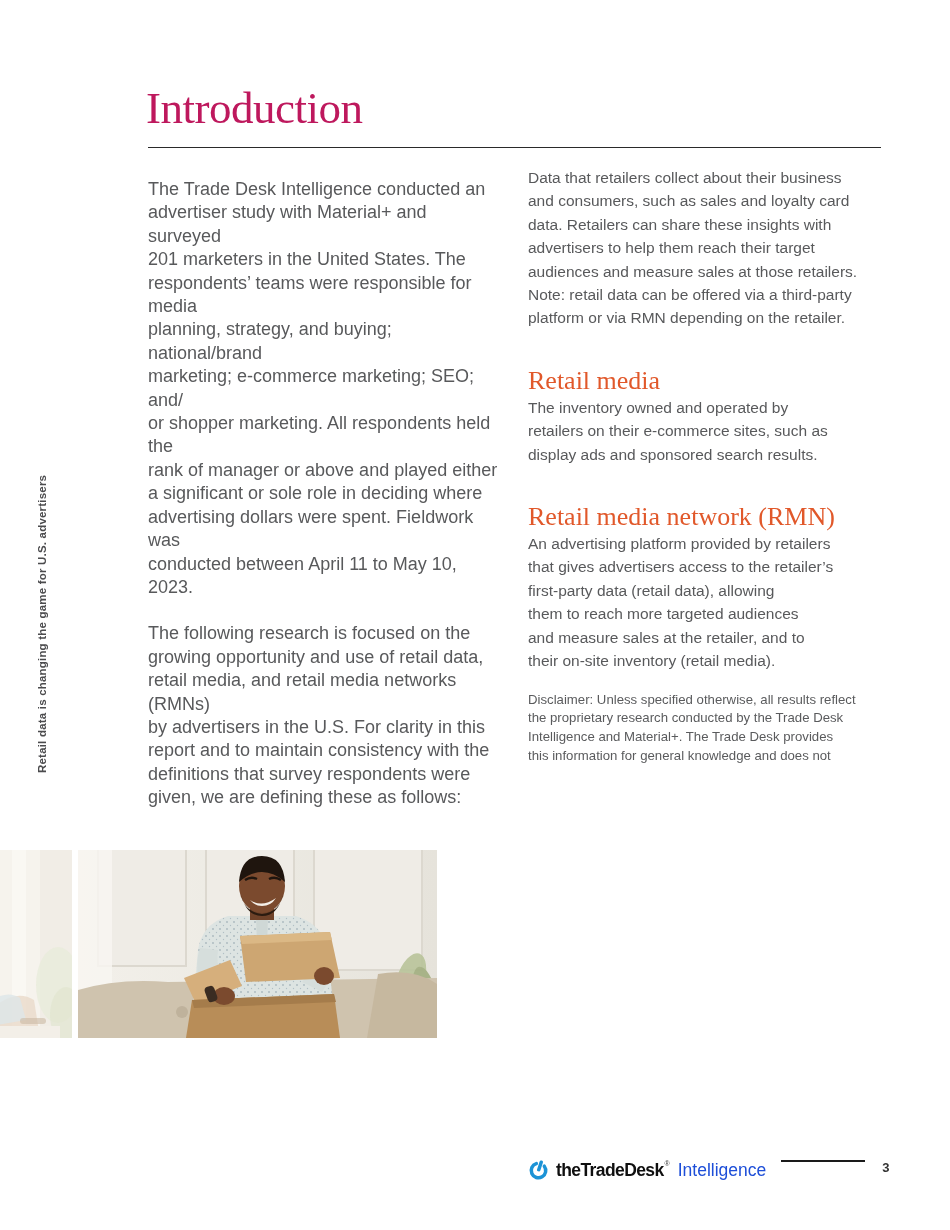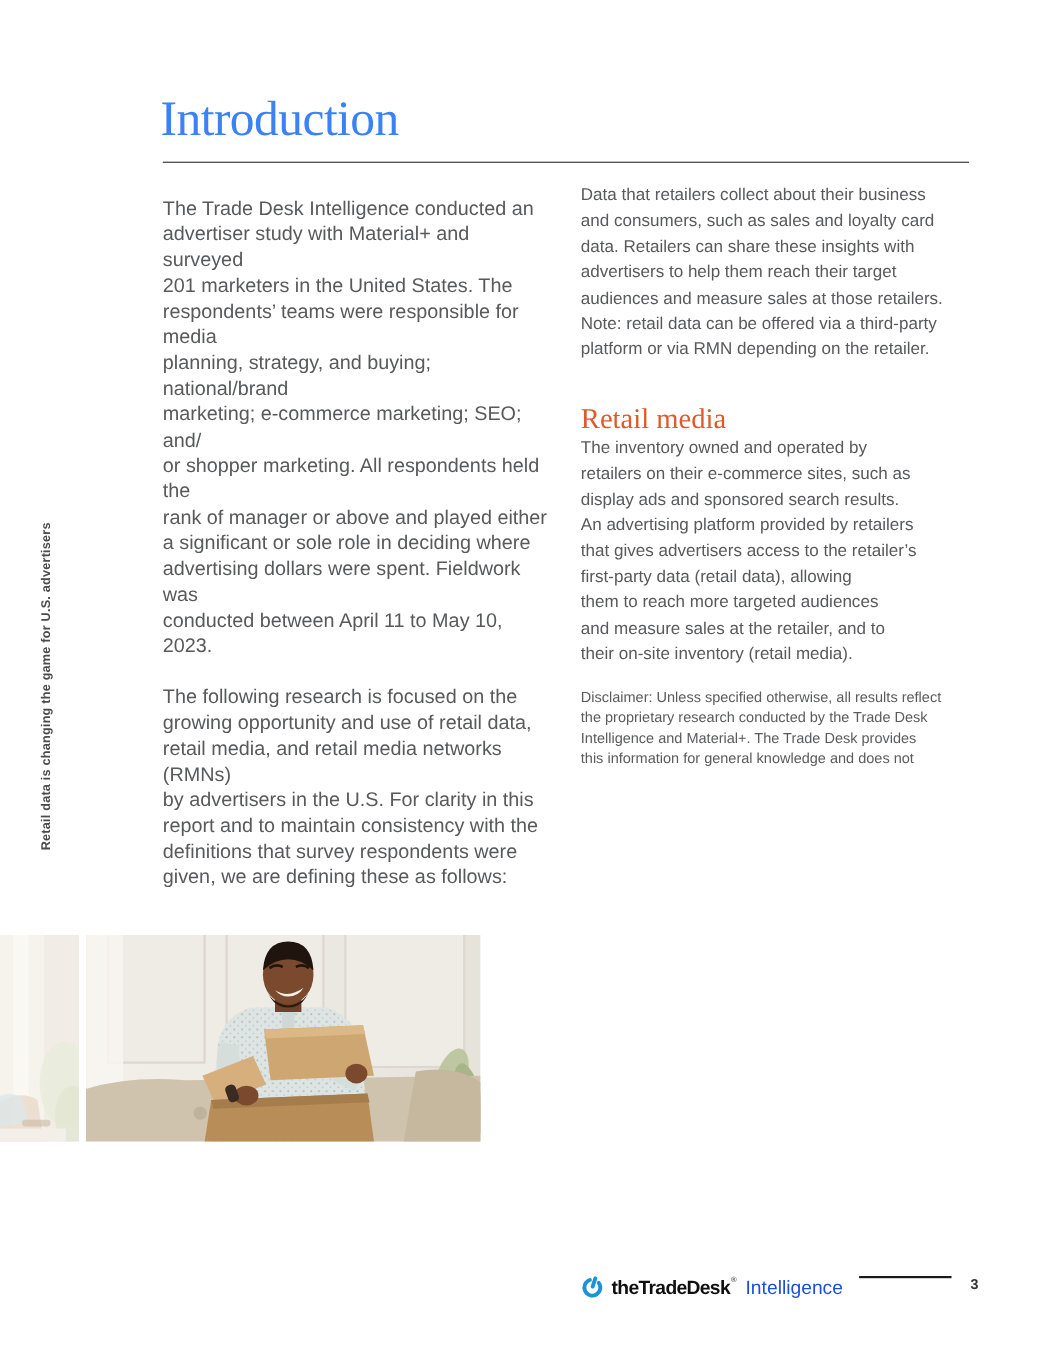--- a/index.html
+++ b/index.html
@@ -10,21 +10,21 @@
   }
   .vertical-label {
     position:absolute; top:773px; left:36px;
     transform:rotate(-90deg); transform-origin:0 0;
     white-space:nowrap; font-size:11.5px; font-weight:bold;
     letter-spacing:0.2px; color:#4b4b4d;
   }
   .page-title {
     position:absolute; left:146px; top:82px;
     font-family:"Liberation Serif", serif; font-size:45px; font-weight:normal;
-    letter-spacing:-0.5px; color:#3b82f6;
+    letter-spacing:-0.5px; color:#be185d;
   }
   .title-rule {
     position:absolute; left:148px; top:147px; width:733px; height:1px;
     background:#2a2a2a;
   }
   .col-left {
     position:absolute; left:148px; top:178px; width:356px;
     font-size:18px; line-height:23.4px; color:#58595b;
   }
   .col-left p { white-space:pre-line; }
@@ -107,20 +107,21 @@
 advertisers to help them reach their target
 audiences and measure sales at those retailers.
 Note: retail data can be offered via a third-party
 platform or via RMN depending on the retailer.</p>
 
     <h2 class="def-heading">Retail media</h2>
     <p class="def-body">The inventory owned and operated by
 retailers on their e-commerce sites, such as
 display ads and sponsored search results.</p>
 
+    <h2 class="def-heading">Retail media network (RMN)</h2>
     <p class="def-body">An advertising platform provided by retailers
 that gives advertisers access to the retailer’s
 first-party data (retail data), allowing
 them to reach more targeted audiences
 and measure sales at the retailer, and to
 their on-site inventory (retail media).</p>
 
     <p class="disclaimer">Disclaimer: Unless specified otherwise, all results reflect
 the proprietary research conducted by the Trade Desk
 Intelligence and Material+. The Trade Desk provides

